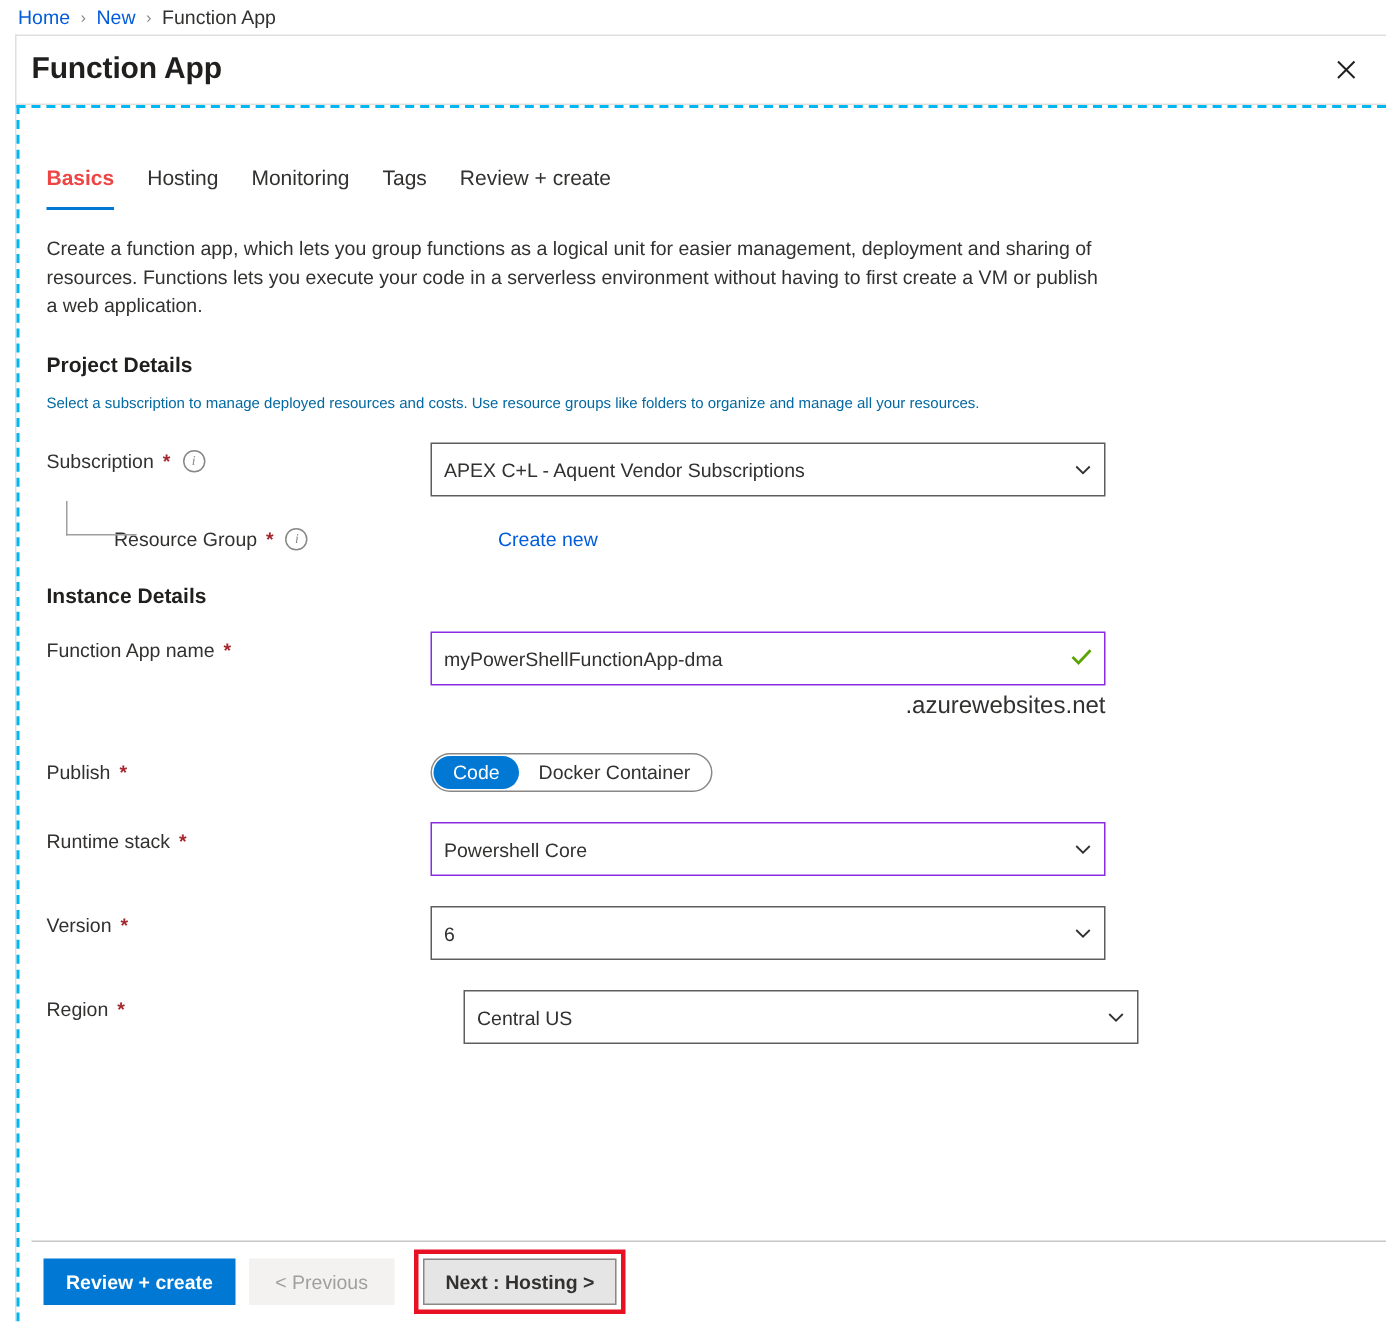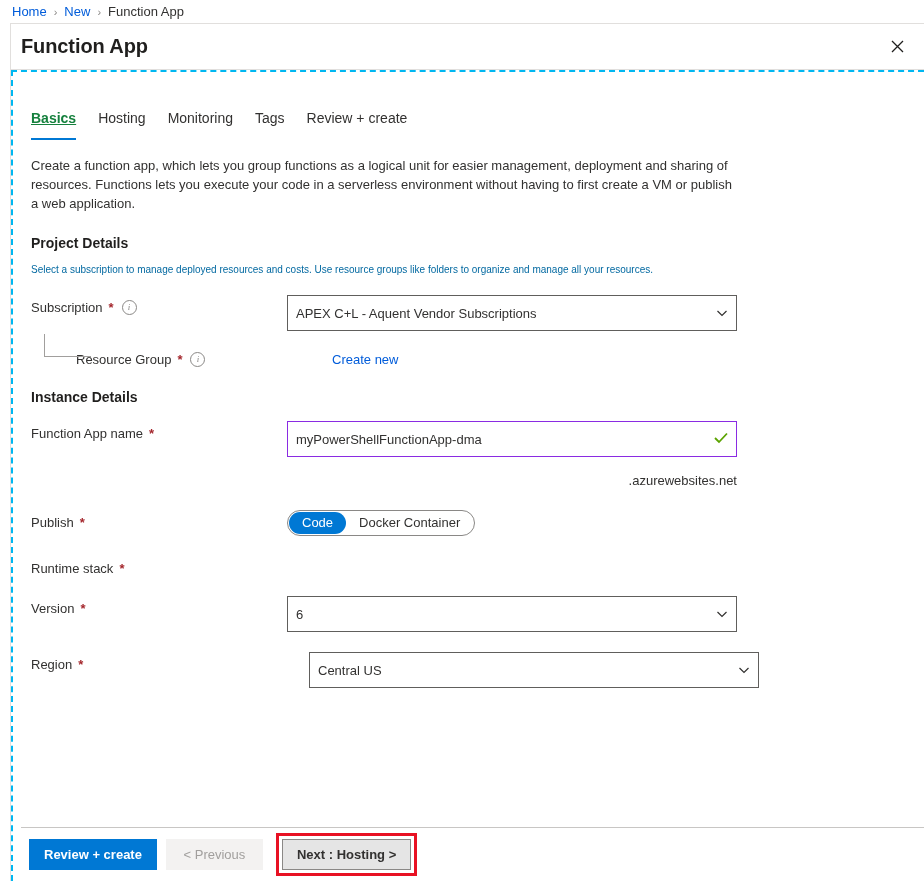--- a/index.html
+++ b/index.html
@@ -101,22 +101,21 @@
   }
   .tab {
     font-size: 14px;
     color: #323130;
     cursor: pointer;
     position: relative;
     padding-bottom: 7px;
   }
   .tab.active {
     font-weight: 600;
-    color: #15803d;
-    text-decoration: underline;
+    color: #ef4444;
   }
   .tab.active::after {
     content: "";
     position: absolute;
     left: 0; right: 0; bottom: 0;
     height: 2px;
     background: #0078d4;
   }
 
   
@@ -226,22 +225,22 @@
     margin-top: 5px;
     font-size: 13px;
     color: #015cda;
     cursor: pointer;
     display: inline-block;
   }
 
   .suffix {
     width: 450px;
     text-align: right;
-    margin-top: 16px;
-    font-size: 13px;
+    margin-top: 5px;
+    font-size: 16px;
     color: #323130;
   }
 
   
   .pill-toggle {
     display: inline-flex;
     align-items: center;
     border: 1px solid #8a8886;
     border-radius: 14px;
     height: 22px;
@@ -418,20 +417,30 @@
           <div class="pill-opt">Docker Container</div>
         </div>
       </div>
     </div>
 
     <div class="row" style="margin-top:20px;">
       <div class="label">
         <span>Runtime stack</span>
             <span class="req">*</span>
       </div>
+      <div class="field-col">
+        <div class="select focused">
+          <span class="val">Powershell Core</span>
+          <span class="chevron">
+            <svg width="12" height="12" viewBox="0 0 12 12">
+                  <path d="M1.5 4 L6 8.5 L10.5 4" stroke="#323130" stroke-width="1.2" fill="none"></path>
+                </svg>
+          </span>
+        </div>
+      </div>
     </div>
 
     <div class="row" style="margin-top:20px;">
       <div class="label">
         <span>Version</span>
             <span class="req">*</span>
       </div>
       <div class="field-col">
         <div class="select">
           <span class="val">6</span>

